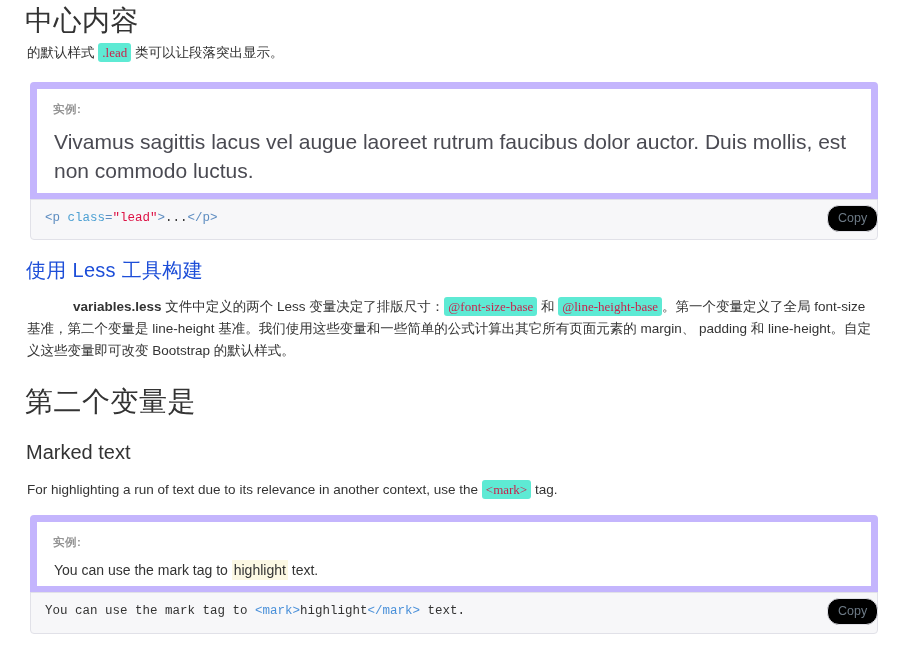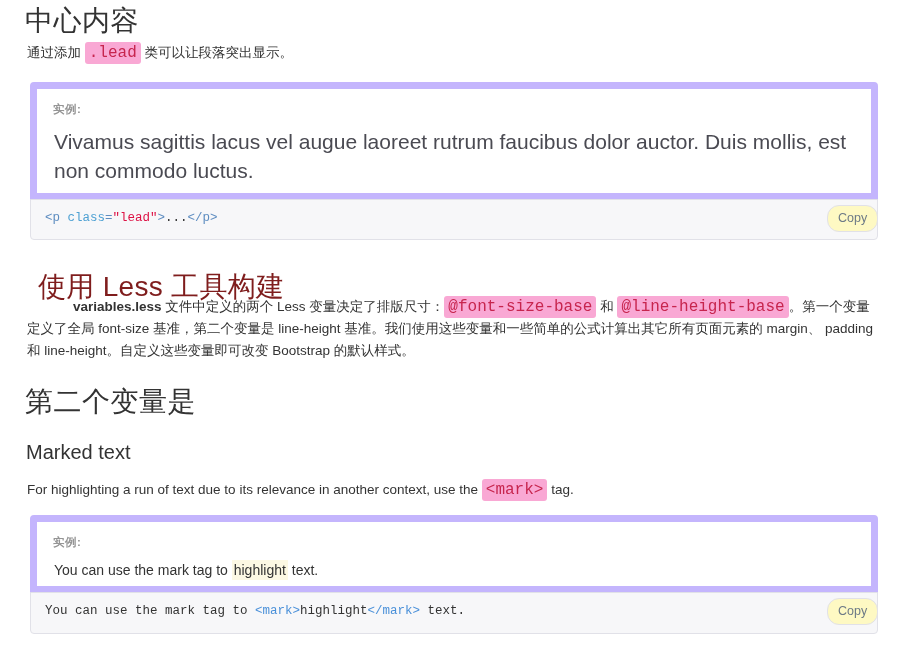--- a/index.html
+++ b/index.html
@@ -28,24 +28,24 @@
     font-size: 28px;
     font-weight: 400;
     color: #333333;
     margin: 0;
     padding: 0;
     line-height: 1.2;
     position: absolute;
     letter-spacing: 0.5px;
   }
   .h-sub {
-    font-size: 28px;
+    font-size: 20px;
     font-weight: 400;
-    color: #7f1d1d;
-    margin: 12px;
+    color: #1d4ed8;
+    margin: 0;
     line-height: 1.2;
     position: absolute;
     letter-spacing: 0.3px;
   }
   .h-small {
     font-size: 20px;
     font-weight: 400;
     color: #333333;
     margin: 0;
     line-height: 1.2;
@@ -60,24 +60,24 @@
     position: absolute;
     margin: 0;
   }
   .para b, .bold {
     font-weight: bold;
     margin-left: 46px;
   }
 
   
   code.inline {
-    font-family: Liberation Mono, monospace;
-    font-size: 16px;
+    font-family: Liberation Serif, serif;
+    font-size: 13px;
     color: #c7254e;
-    background-color: #f9a8d4;
+    background-color: #5eead4;
     padding: 2px 4px;
     border-radius: 3px;
     white-space: nowrap;
   }
 
   
   .bs-example {
     position: absolute;
     box-sizing: border-box;
     background: #ffffff;
@@ -144,21 +144,21 @@
   .tok-punct { color: #5d8cc0; }
   .tok-attr { color: #4ea1d3; }
   .tok-str  { color: #d14; }
   .tok-plain { color: #333333; }
   .tok-mark { color: #4a90d9; }
 
   
   .copy-btn {
     position: absolute;
     box-sizing: border-box;
-    background: #fef9c3;
+    background: #000000;
     border: 1px solid #e1e1e8;
     border-radius: 12px;
     color: #6d7a86;
     font-size: 12.5px;
     font-family: "Liberation Sans", sans-serif;
     padding: 4px 10px 5px 10px;
     line-height: 16px;
     cursor: pointer;
   }
 
@@ -176,21 +176,21 @@
   }
 </style>
 </head>
 <body>
 
 <div class="page">
 
   <h1 class="h-main" style="left:25px; top:4px;">中心内容</h1>
 
   <p class="para" style="left:27px; top:42px;">
-    <span>通过添加</span>
+    <span>的默认样式</span>
     <code class="inline">.lead</code>
     <span>类可以让段落突出显示。</span>
   </p>
 
   <div class="bs-example" style="left:30px; top:82px; width:848px; height:118px;">
     <div class="bs-example-label">实例:</div>
     <div class="lead-text">Vivamus sagittis lacus vel augue laoreet rutrum faucibus dolor auctor. Duis mollis, est non commodo luctus.</div>
   </div>
 
   <div class="bs-codeblock" style="left:30px; top:199px; width:848px; height:41px;">

